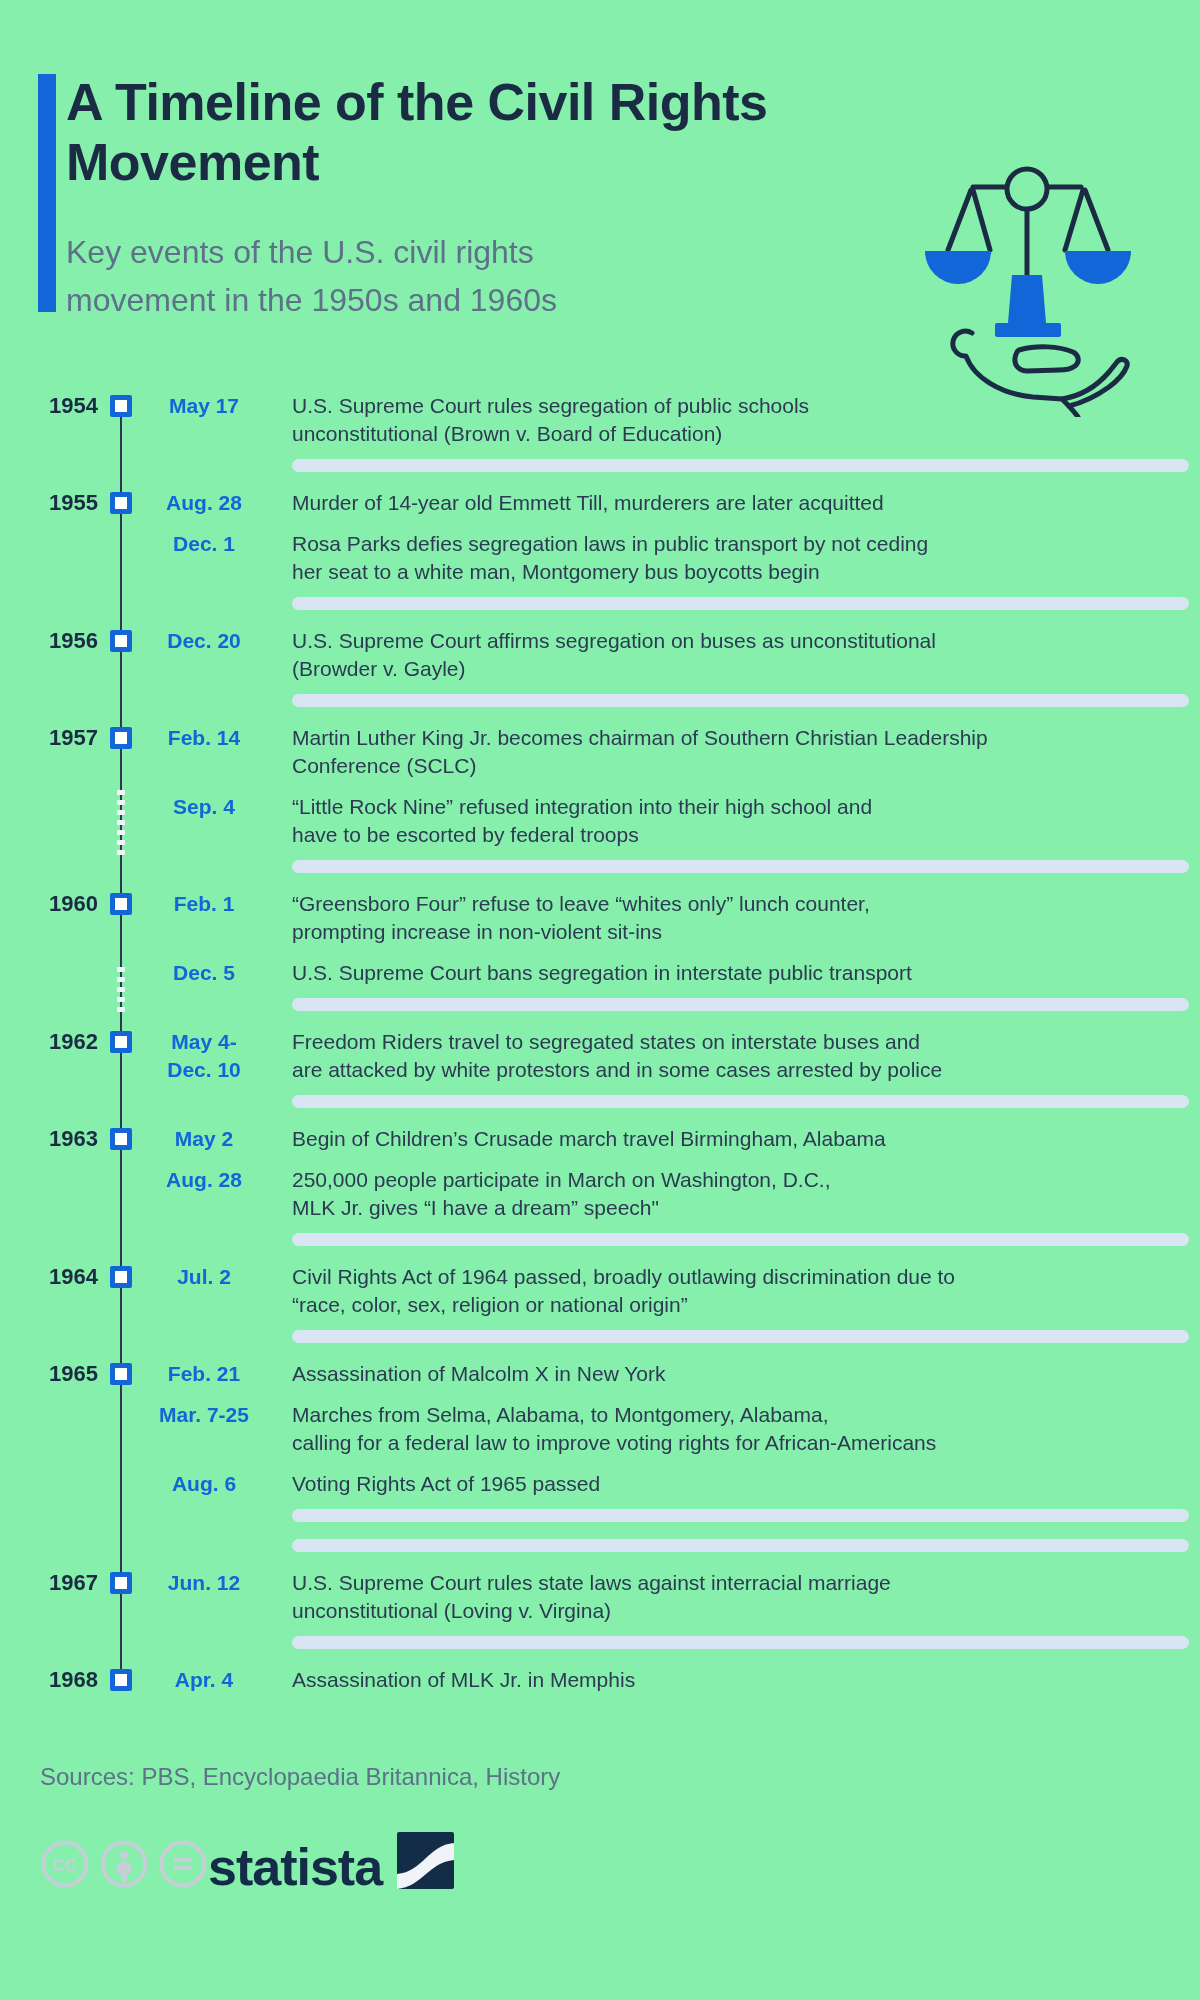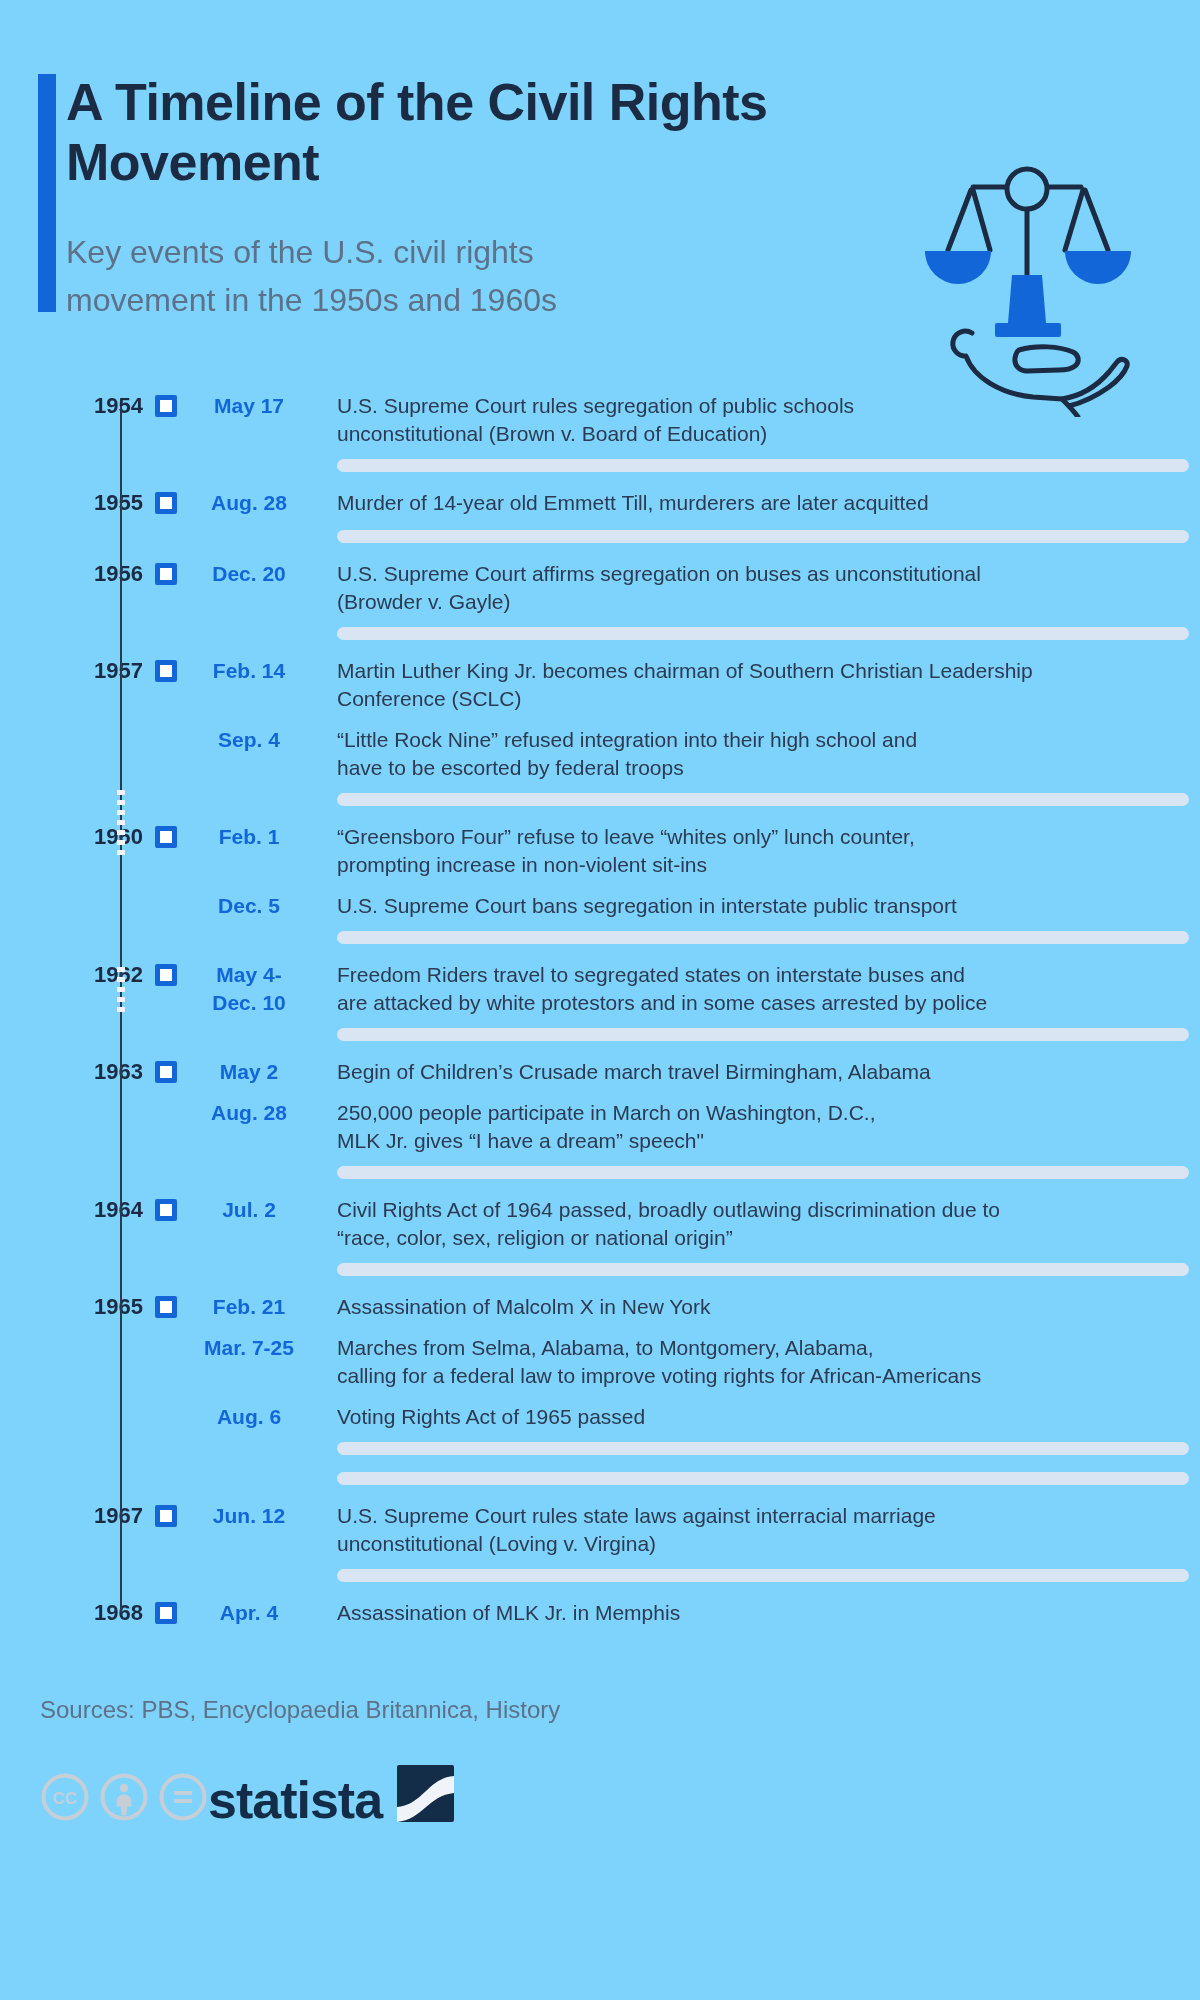--- a/index.html
+++ b/index.html
@@ -1,34 +1,34 @@
 <!DOCTYPE html>
 <html><head>
 <meta charset="utf-8">
 <style>
   html,body{margin:0;padding:0;background:#e8ecf2;}
   .page{
     position:relative;width:1200px;height:2000px;margin:0 auto;
-    background:#7dd3fc;overflow:hidden;
+    background:#86efac;overflow:hidden;
     font-family:"Liberation Sans","DejaVu Sans",sans-serif;
     color:#2C3A52;
   }
   
   header{position:relative;padding:72px 0 0 38px;}
   .accent-bar{position:absolute;left:38px;top:74px;width:18px;height:238px;background:#1266D8;}
   h1{
     margin:0 0 36px 28px;font-size:52px;line-height:60px;font-weight:bold;
     color:#1B2B44;white-space:pre-line;letter-spacing:-0.5px;
   }
   .subtitle{
     margin:16px 0 0 28px;font-size:32px;line-height:48px;color:#5D7189;white-space:pre-line;
   }
   .scales{position:absolute;right:63px;top:165px;width:216px;height:252px;}
   
-  .timeline{position:relative;margin-top:68px;padding-left:45px;}
+  .timeline{position:relative;margin-top:68px;}
   .timeline::before{
     content:"";position:absolute;left:120px;top:14px;bottom:14px;width:1.5px;
     background:#2A3850;
   }
   .dash-mask{
     position:absolute;left:117px;width:8px;z-index:1;
     background:repeating-linear-gradient(to bottom,#F0F4F8 0 5px,rgba(0,0,0,0) 5px 10px);
   }
   .dash1{top:398px;height:68px;}
   .dash2{top:575px;height:46px;}
@@ -121,20 +121,27 @@
     <div class="sep"></div>
 
     <div class="event">
       <div class="year">1955</div>
       <div class="rail">
           <span class="marker"></span>
         </div>
       <div class="date">Aug. 28</div>
       <div class="desc">Murder of 14-year old Emmett Till, murderers are later acquitted</div>
     </div>
+    <div class="event last">
+      <div class="year"></div>
+      <div class="rail"></div>
+      <div class="date">Dec. 1</div>
+      <div class="desc">Rosa Parks defies segregation laws in public transport by not ceding
+her seat to a white man, Montgomery bus boycotts begin</div>
+    </div>
     <div class="sep"></div>
 
     <div class="event last">
       <div class="year">1956</div>
       <div class="rail">
           <span class="marker"></span>
         </div>
       <div class="date">Dec. 20</div>
       <div class="desc">U.S. Supreme Court affirms segregation on buses as unconstitutional
 (Browder v. Gayle)</div>

